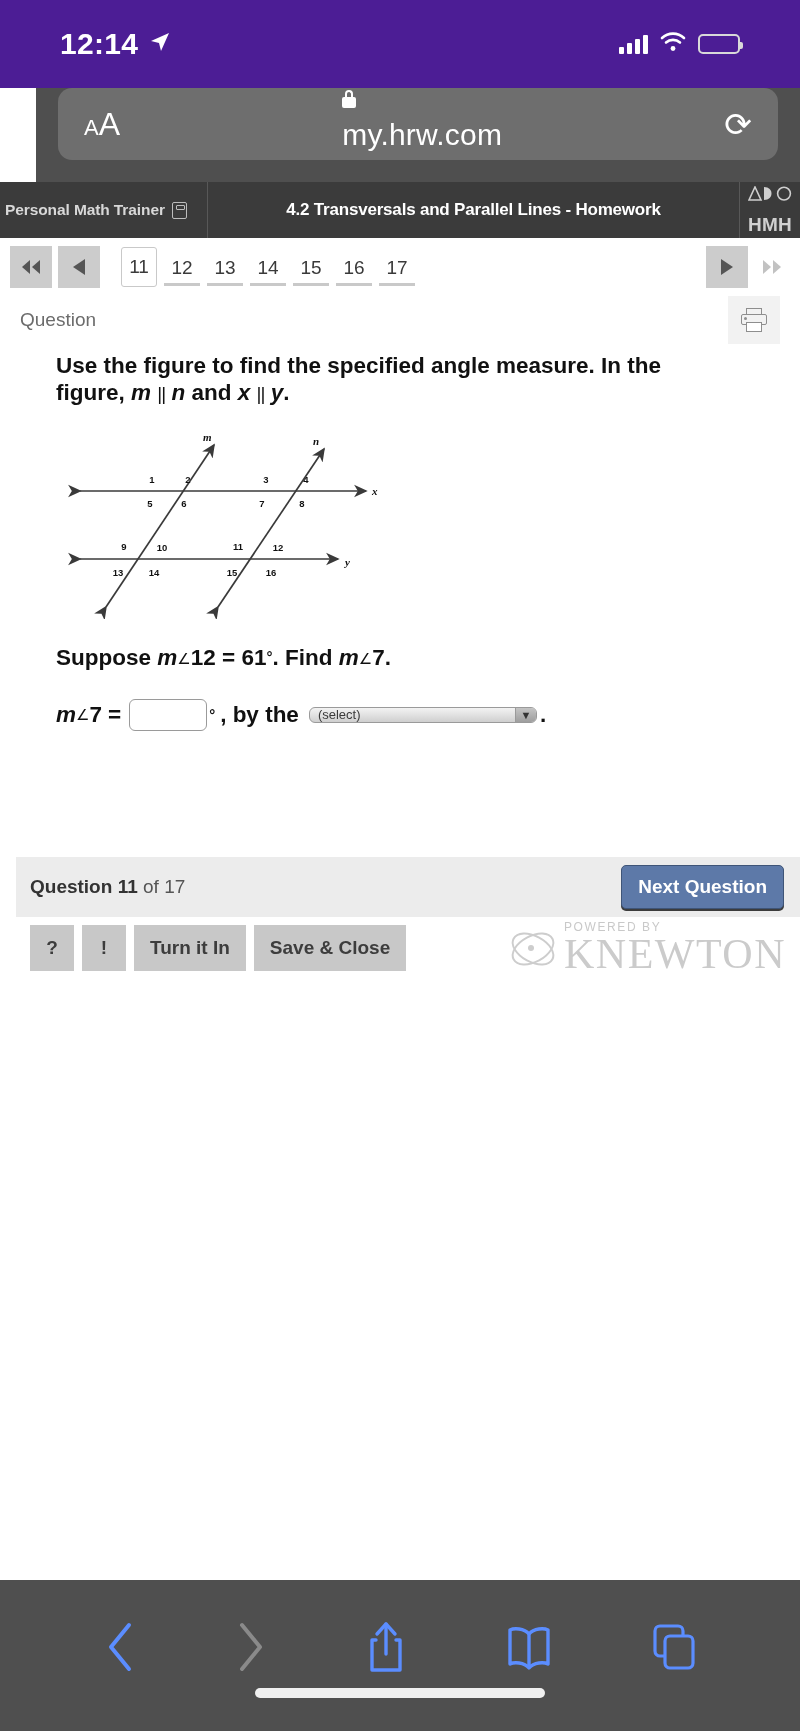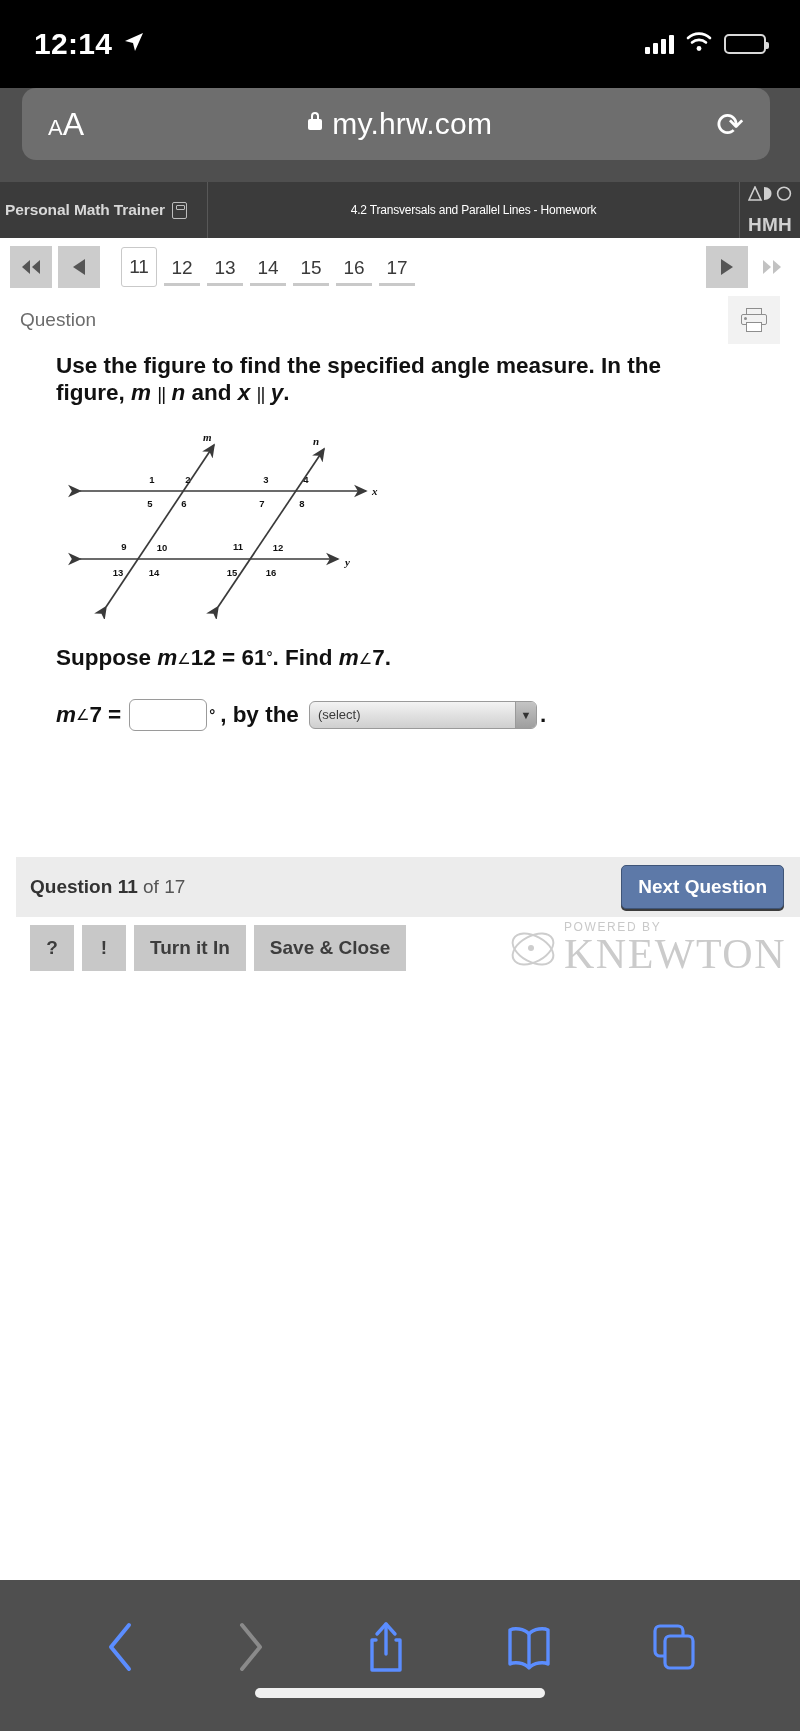--- a/index.html
+++ b/index.html
@@ -6,23 +6,23 @@
   body{
     width:800px;height:1731px;
     background:#ffffff;
     font-family:"Liberation Sans", sans-serif;
     overflow:hidden;
     position:relative;
   }
 
   
   .status-bar{
-    height:88px;background:#000000;
+    height:88px;background:#4c1d95;
     display:flex;align-items:center;justify-content:space-between;
-    padding:0 34px;box-sizing:border-box;
+    padding:0 60px;box-sizing:border-box;
   }
   .status-left{display:flex;align-items:center;gap:10px;}
   .clock{color:#fff;font-size:30px;font-weight:600;letter-spacing:.3px;}
   .loc-arrow{display:inline-block;}
   .status-right{display:flex;align-items:center;gap:12px;}
   .signal{display:flex;align-items:flex-end;gap:3px;height:20px;}
   .signal i{display:block;width:5px;background:#fff;border-radius:1px;}
   .signal i:nth-child(1){height:7px;}
   .signal i:nth-child(2){height:11px;}
   .signal i:nth-child(3){height:15px;}
@@ -32,31 +32,31 @@
     position:relative;box-sizing:border-box;padding:2px;
   }
   .battery::after{
     content:"";position:absolute;right:-5px;top:6px;width:3px;height:7px;
     background:#d9d9d9;border-radius:0 2px 2px 0;
   }
   .battery .fill{height:100%;width:26%;background:#f0402f;border-radius:2px;}
 
   
   .safari-bar{
-    background:#4f4f4f;padding:0 30px 22px 22px;
+    background:#4f4f4f;padding:0 22px 22px 22px;margin-left:36px;
   }
   .url-pill{
     height:72px;background:#6e6e6e;border-radius:14px;
     display:flex;align-items:center;justify-content:space-between;
     padding:0 26px;box-sizing:border-box;
   }
   .aa{color:#fff;font-size:0;line-height:1;}
   .aa .small{font-size:22px;}
   .aa .big{font-size:32px;}
-  .url-center{display:flex;align-items:center;gap:10px;}
+  .url-center{display:flex;gap:10px;flex-direction:column;}
   .lock{width:14px;height:11px;background:#fff;border-radius:2px;position:relative;}
   .lock::before{
     content:"";position:absolute;left:3px;top:-7px;width:8px;height:8px;
     border:2px solid #fff;border-bottom:none;border-radius:5px 5px 0 0;box-sizing:border-box;
   }
   .url-text{color:#fff;font-size:30px;letter-spacing:.2px;}
   .reload{color:#fff;font-size:33px;line-height:1;}
 
   
   .app-header{
@@ -71,21 +71,21 @@
   .pmt-icon{width:15px;height:17px;position:relative;}
   .pmt-icon::before{
     content:"";position:absolute;inset:0;border:1.6px solid #bdbdbd;border-radius:2px;
   }
   .pmt-icon::after{
     content:"";position:absolute;left:4px;top:3px;width:7px;height:3px;
     border:1.5px solid #bdbdbd;border-radius:1px;
   }
   .hw-title{
     flex:1;display:flex;align-items:center;justify-content:center;
-    color:#ffffff;font-size:12px;font-weight:normal;letter-spacing:-.2px;
+    color:#ffffff;font-size:17px;font-weight:bold;letter-spacing:-.2px;
   }
   .hmh{
     width:60px;border-left:1px solid #585858;
     display:flex;flex-direction:column;align-items:center;justify-content:center;
     color:#cfcfcf;
   }
   .hmh-marks{display:flex;align-items:center;gap:1px;height:16px;}
   .hmh-text{font-size:19px;font-weight:bold;line-height:1;letter-spacing:.2px;margin-top:13px;}
 
   
@@ -148,21 +148,21 @@
     font-size:22.5px;font-weight:bold;color:#111;
   }
   .answer-row i{font-style:italic;}
   .ans-input{
     width:78px;height:32px;border:1.6px solid #9a9a9a;border-radius:6px;
     background:#fff;margin:0 2px 0 8px;box-sizing:border-box;
   }
   .deg-sm{font-size:15px;vertical-align:6px;margin-right:1px;}
   .bythe{margin:0 10px 0 4px;}
   .select-box{
-    width:228px;height:28px;border:1px solid #9a9a9a;border-radius:6px;
+    width:228px;height:16px;border:1px solid #9a9a9a;border-radius:6px;
     background:linear-gradient(#f3f3f3,#cfcfcf);
     display:flex;align-items:center;justify-content:space-between;
     box-sizing:border-box;padding-left:8px;
   }
   .select-val{font-size:13px;font-weight:normal;color:#3a3a3a;}
   .select-arrow{
     width:20px;height:100%;background:linear-gradient(#c4c4c4,#9e9e9e);
     border-left:1px solid #9a9a9a;border-radius:0 5px 5px 0;
     display:flex;align-items:center;justify-content:center;
     color:#333;font-size:11px;

